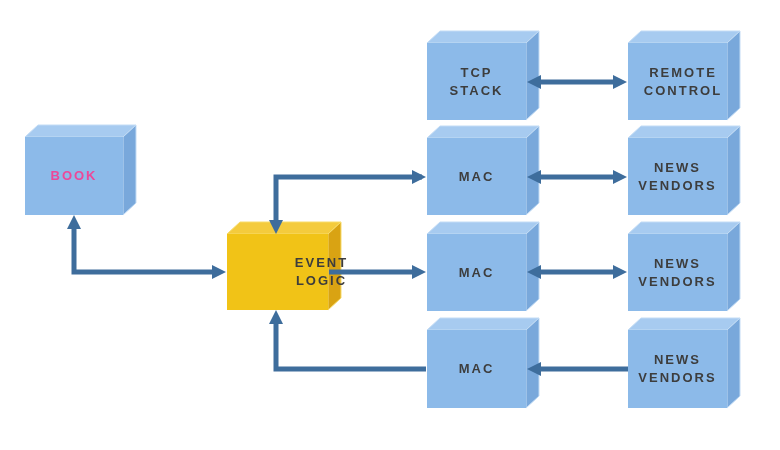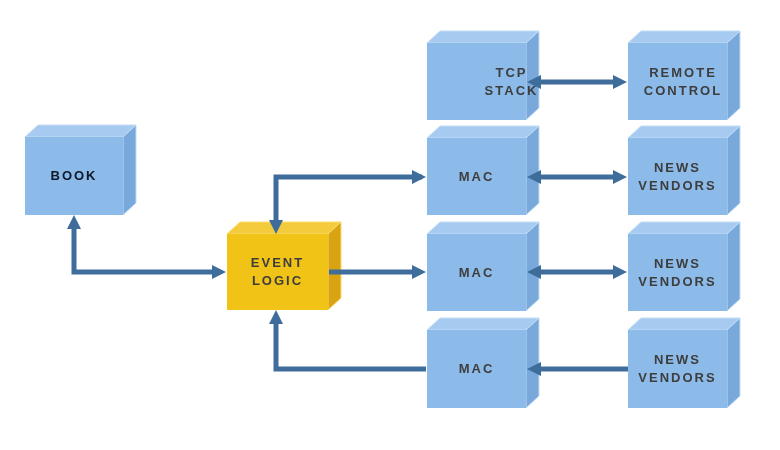--- a/index.html
+++ b/index.html
@@ -133,24 +133,24 @@
           <polyline points="329,272 413,272" fill="none" stroke="#3E6D9C" stroke-width="5" stroke-linejoin="miter"></polyline>
           <polygon points="426,272 412,265 412,279" fill="#3E6D9C"></polygon>
         </g>
         <g>
           <polyline points="426,369 276,369 276,324" fill="none" stroke="#3E6D9C" stroke-width="5" stroke-linejoin="miter"></polyline>
           <polygon points="276,310 269,324 283,324" fill="#3E6D9C"></polygon>
         </g>
       </g>
   </svg>
   <div id="layer-labels">
-      <div class="node-label" style="left: 25px; top: 137px; width: 98px; height: 78px; color: #0f172a;">BOOK</div>
-      <div class="node-label" style="left: 227px; top: 234px; width: 101px; height: 76px; color: rgb(61, 61, 61);">EVENT
+      <div class="node-label" style="left: 25px; top: 137px; width: 98px; height: 78px; color: #ec4899;">BOOK</div>
+      <div class="node-label" style="left: 227px; top: 234px; width: 101px; height: 76px; color: rgb(61, 61, 61); padding-left: 44px;">EVENT
 LOGIC</div>
-      <div class="node-label" style="left: 427px; top: 43px; width: 99px; height: 77px; color: rgb(61, 61, 61); padding-left: 35px;">TCP
+      <div class="node-label" style="left: 427px; top: 43px; width: 99px; height: 77px; color: rgb(61, 61, 61);">TCP
 STACK</div>
       <div class="node-label" style="left: 628px; top: 43px; width: 110px; height: 77px; color: rgb(61, 61, 61);">REMOTE
 CONTROL</div>
       <div class="node-label" style="left: 427px; top: 138px; width: 99px; height: 77px; color: rgb(61, 61, 61);">MAC</div>
       <div class="node-label" style="left: 628px; top: 138px; width: 99px; height: 77px; color: rgb(61, 61, 61);">NEWS
 VENDORS</div>
       <div class="node-label" style="left: 427px; top: 234px; width: 99px; height: 77px; color: rgb(61, 61, 61);">MAC</div>
       <div class="node-label" style="left: 628px; top: 234px; width: 99px; height: 77px; color: rgb(61, 61, 61);">NEWS
 VENDORS</div>
       <div class="node-label" style="left: 427px; top: 330px; width: 99px; height: 78px; color: rgb(61, 61, 61);">MAC</div>

